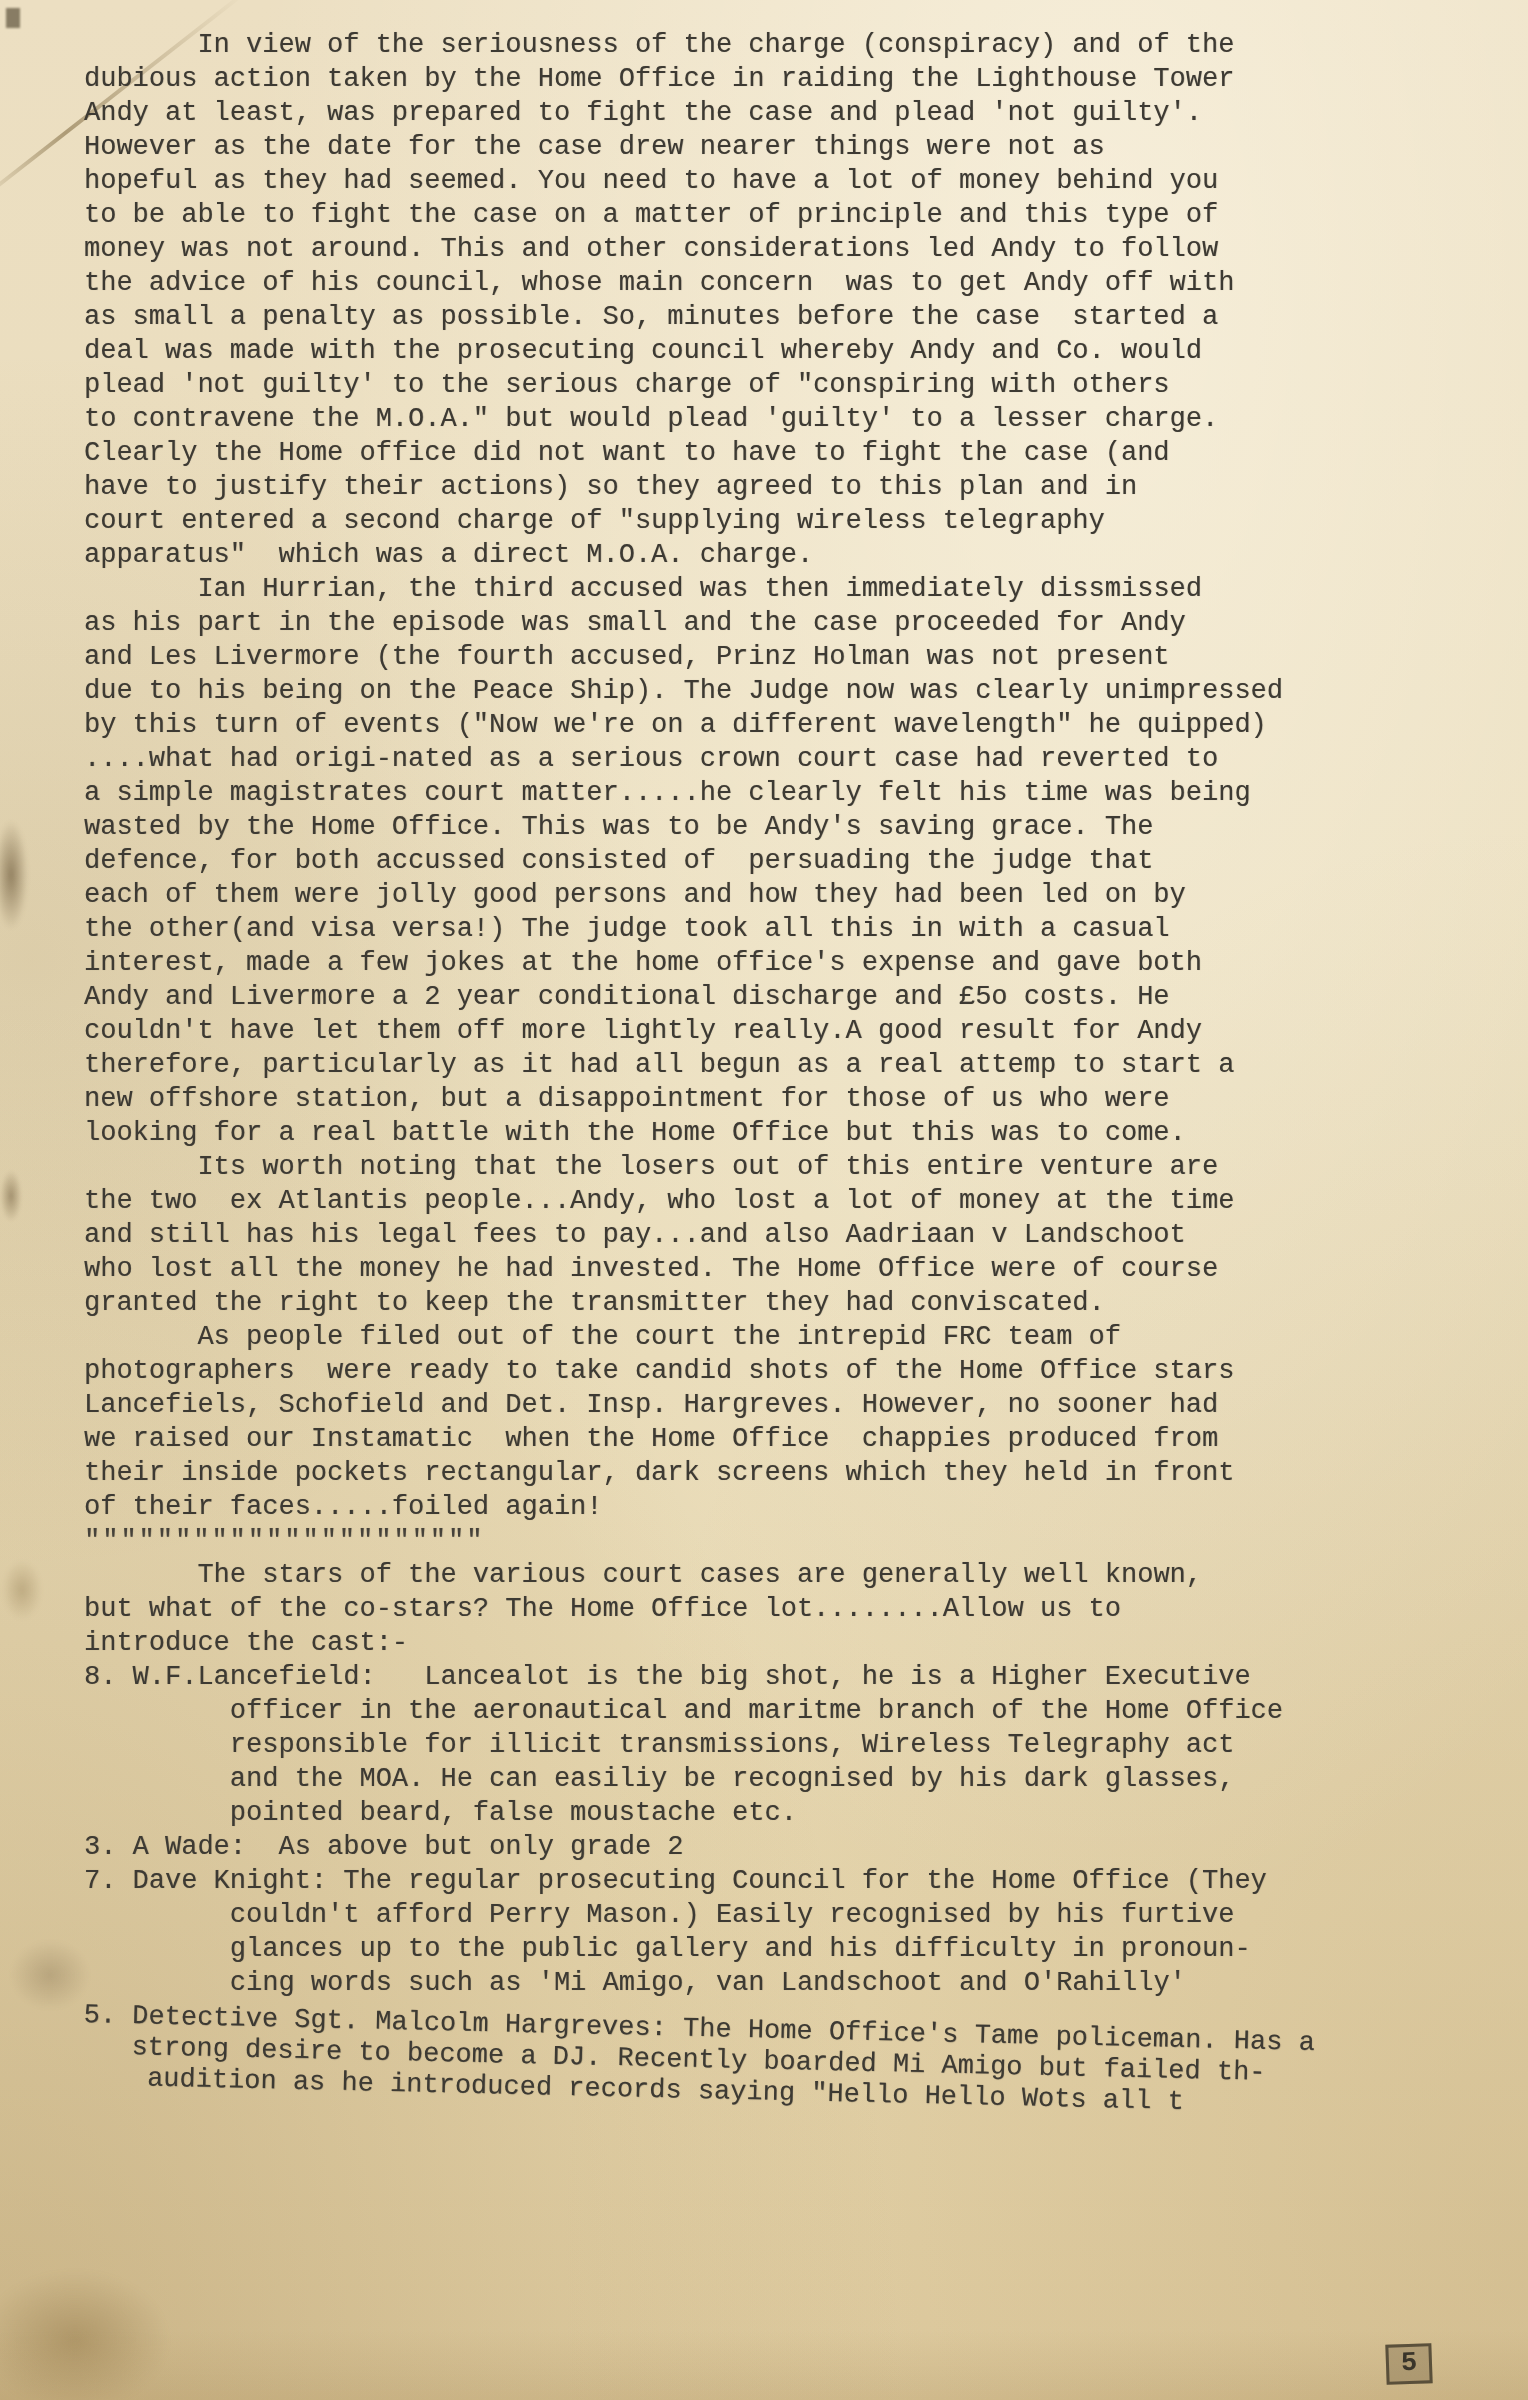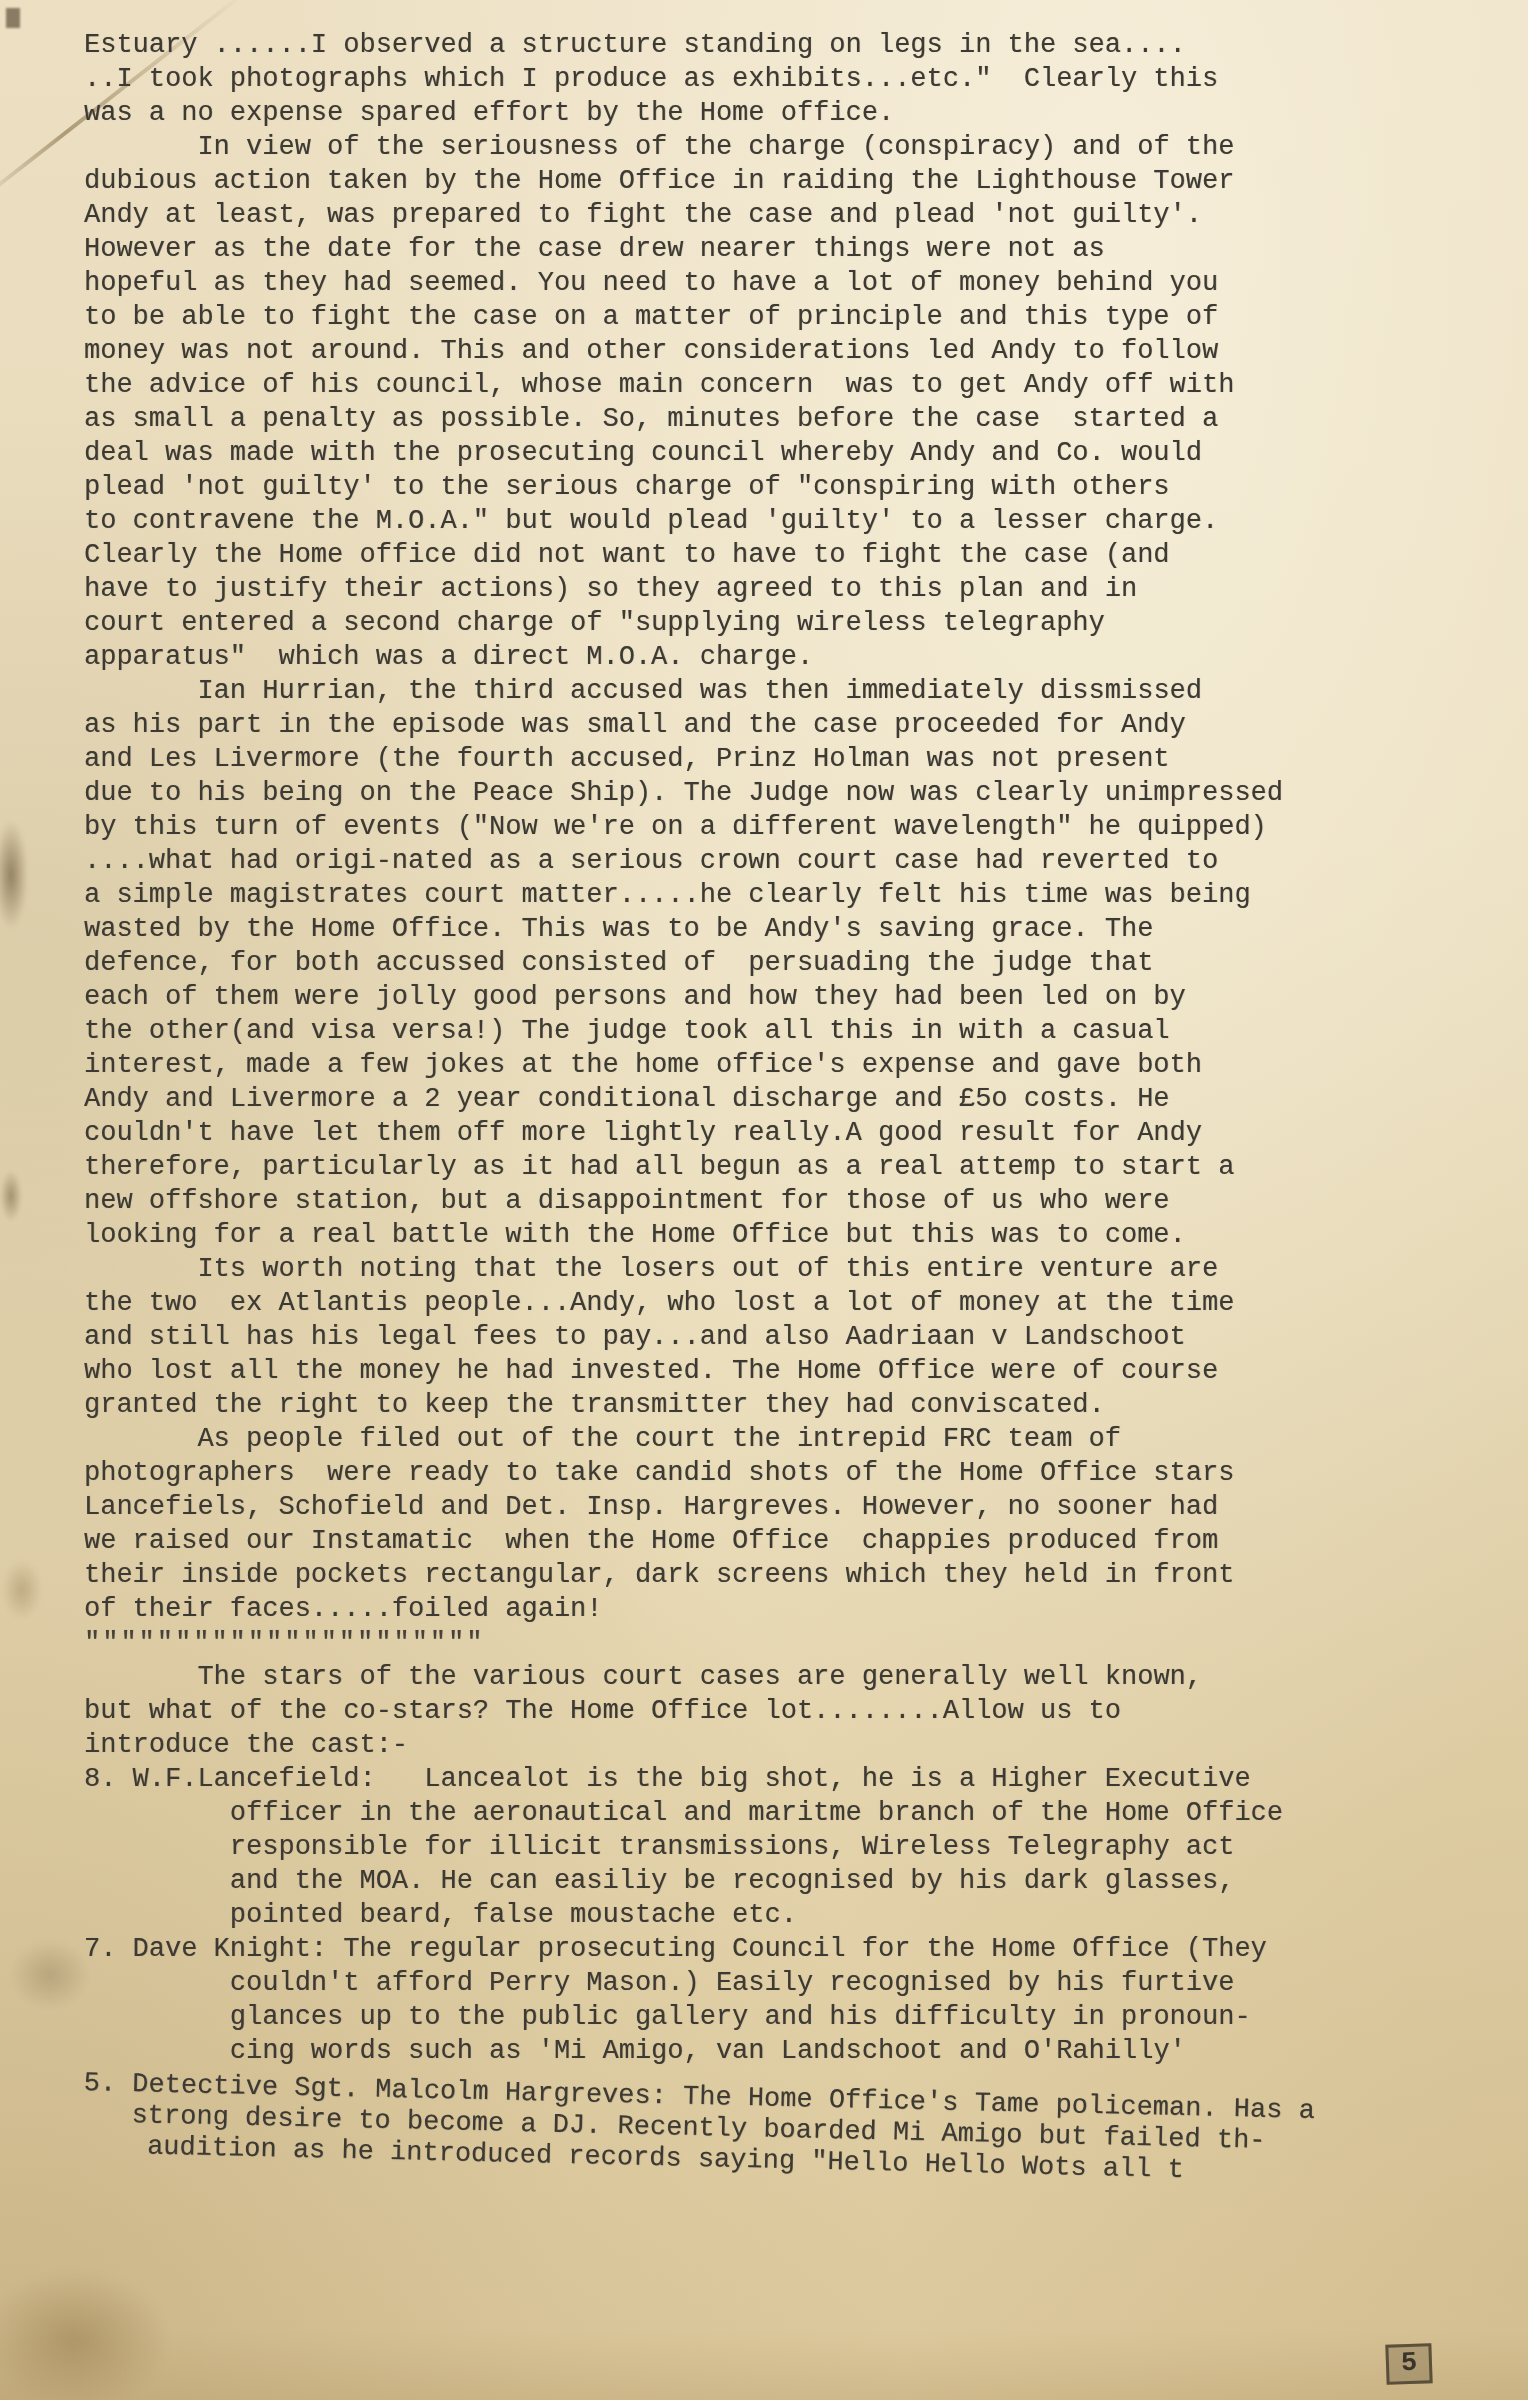--- a/index.html
+++ b/index.html
@@ -76,23 +76,20 @@
   <div class="crease-topleft"></div>
   <div class="stain stain-topleft-speck"></div>
   <div class="stain stain-left-1"></div>
   <div class="stain stain-left-2"></div>
   <div class="stain stain-left-3"></div>
   <div class="stain stain-midleft-scribble"></div>
   <div class="stain stain-bottomleft"></div>
   <div class="stain stain-bottom-band"></div>
 
   <div class="content">
-    <p>Estuary ......I observed a structure standing on legs in the sea....
-..I took photographs which I produce as exhibits...etc."  Clearly this
-was a no expense spared effort by the Home office.</p>
     <p>       In view of the seriousness of the charge (conspiracy) and of the
 dubious action taken by the Home Office in raiding the Lighthouse Tower
 Andy at least, was prepared to fight the case and plead 'not guilty'.
 However as the date for the case drew nearer things were not as
 hopeful as they had seemed. You need to have a lot of money behind you
 to be able to fight the case on a matter of principle and this type of
 money was not around. This and other considerations led Andy to follow
 the advice of his council, whose main concern  was to get Andy off with
 as small a penalty as possible. So, minutes before the case  started a
 deal was made with the prosecuting council whereby Andy and Co. would
@@ -137,20 +134,21 @@
     <p>       The stars of the various court cases are generally well known,
 but what of the co-stars? The Home Office lot........Allow us to
 introduce the cast:-</p>
 
     <div class="cast">
       <p>8. W.F.Lancefield:   Lancealot is the big shot, he is a Higher Executive
          officer in the aeronautical and maritme branch of the Home Office
          responsible for illicit transmissions, Wireless Telegraphy act
          and the MOA. He can easiliy be recognised by his dark glasses,
          pointed beard, false moustache etc.</p>
+      <p>3. A Wade:  As above but only grade 2</p>
       <p>7. Dave Knight: The regular prosecuting Council for the Home Office (They
          couldn't afford Perry Mason.) Easily recognised by his furtive
          glances up to the public gallery and his difficulty in pronoun-
          cing words such as 'Mi Amigo, van Landschoot and O'Rahilly'</p>
       <p>5. Detective Sgt. Malcolm Hargreves: The Home Office's Tame policeman. Has a
    strong desire to become a DJ. Recently boarded Mi Amigo but failed th-
     audition as he introduced records saying "Hello Hello Wots all t</p>
     </div>
   </div>
 

